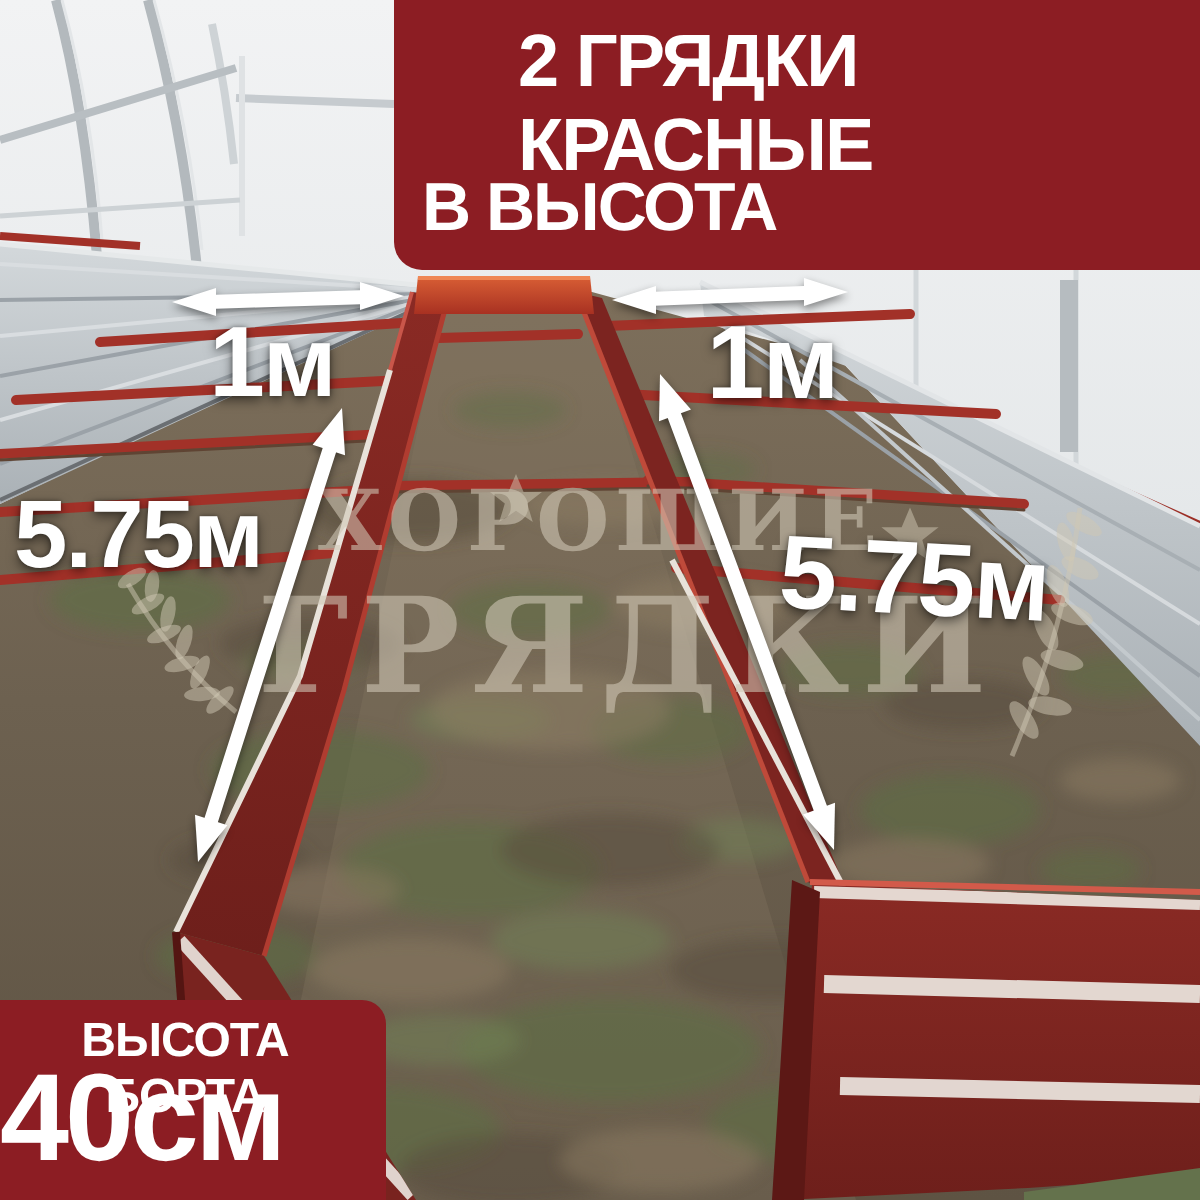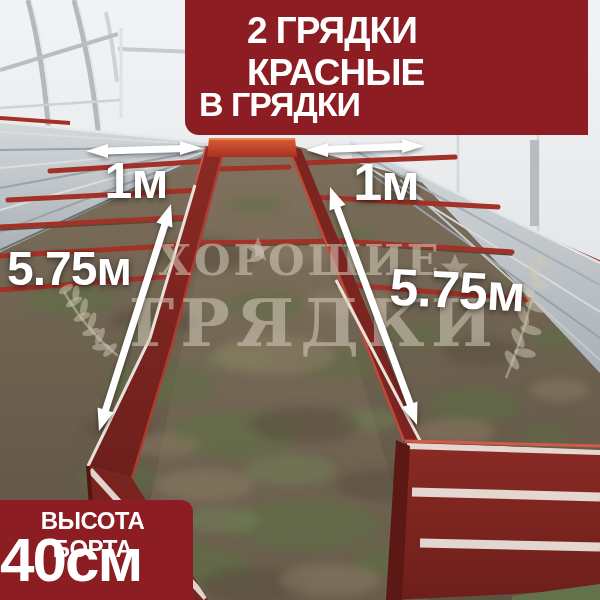--- a/index.html
+++ b/index.html
@@ -15,21 +15,21 @@
   .wm-text .w1{font-size:42px;letter-spacing:3px;position:relative;left:-14px;}
   .wm-text .w2{font-size:66px;letter-spacing:6px;margin-top:8px;}
   .arrows{z-index:3;filter:drop-shadow(0 2px 2px rgba(0,0,0,.45));}
   .mlabel{position:absolute;z-index:4;color:#fff;font-weight:700;letter-spacing:-1px;
           text-shadow:0 2px 6px rgba(0,0,0,.55),0 0 2px rgba(0,0,0,.35);
           transform:translate(-50%,-50%);white-space:nowrap;}
   .l1m-left {left:136px;top:181px;font-size:50px;}
   .l1m-right{left:386px;top:182px;font-size:52px;}
   .l575-left {left:69px;top:268px;font-size:48px;}
   .l575-right{left:457px;top:290px;font-size:52px;transform:translate(-50%,-50%) rotate(3deg);}
-  .banner{position:absolute;right:12px;top:0;width:403px;height:135px;background:#8c1d23;
+  .banner{position:absolute;right:0;top:0;width:403px;height:135px;background:#8c1d23;
           border-bottom-left-radius:14px;z-index:5;color:#fff;font-weight:700;}
   .banner .b1{position:absolute;left:62px;top:10px;font-size:37px;letter-spacing:-1px;}
   .banner .b2sm{position:absolute;left:14px;top:85px;font-size:34px;letter-spacing:-1px;}
   .banner .b2lg{position:absolute;left:212px;top:46px;font-size:74px;letter-spacing:-3px;line-height:1;}
   .badge{position:absolute;left:0;bottom:0;width:193px;height:100px;background:#8c1d23;
          border-top-right-radius:12px;z-index:5;color:#fff;font-weight:700;}
   .badge .bd1{position:absolute;left:0;right:8px;top:7px;text-align:center;font-size:24px;letter-spacing:-.5px;}
   .badge .bd2{position:absolute;left:0;right:10px;top:29px;font-size:62px;letter-spacing:-2px;line-height:1;}
 </style>
 </head>
@@ -277,21 +277,21 @@
     </g>
   </svg>
 
   <div class="mlabel l1m-left">1м</div>
   <div class="mlabel l1m-right">1м</div>
   <div class="mlabel l575-left">5.75м</div>
   <div class="mlabel l575-right">5.75м</div>
 
   <div class="banner">
     <div class="b1">2 ГРЯДКИ КРАСНЫЕ</div>
-    <div class="b2sm">В ГРЯДКИ</div>
+    <div class="b2sm">В ВЫСОТА</div>
   </div>
 
   <div class="badge">
     <div class="bd1">ВЫСОТА БОРТА</div>
     <div class="bd2">40см</div>
   </div>
 
 </div>
 
 </body></html>

